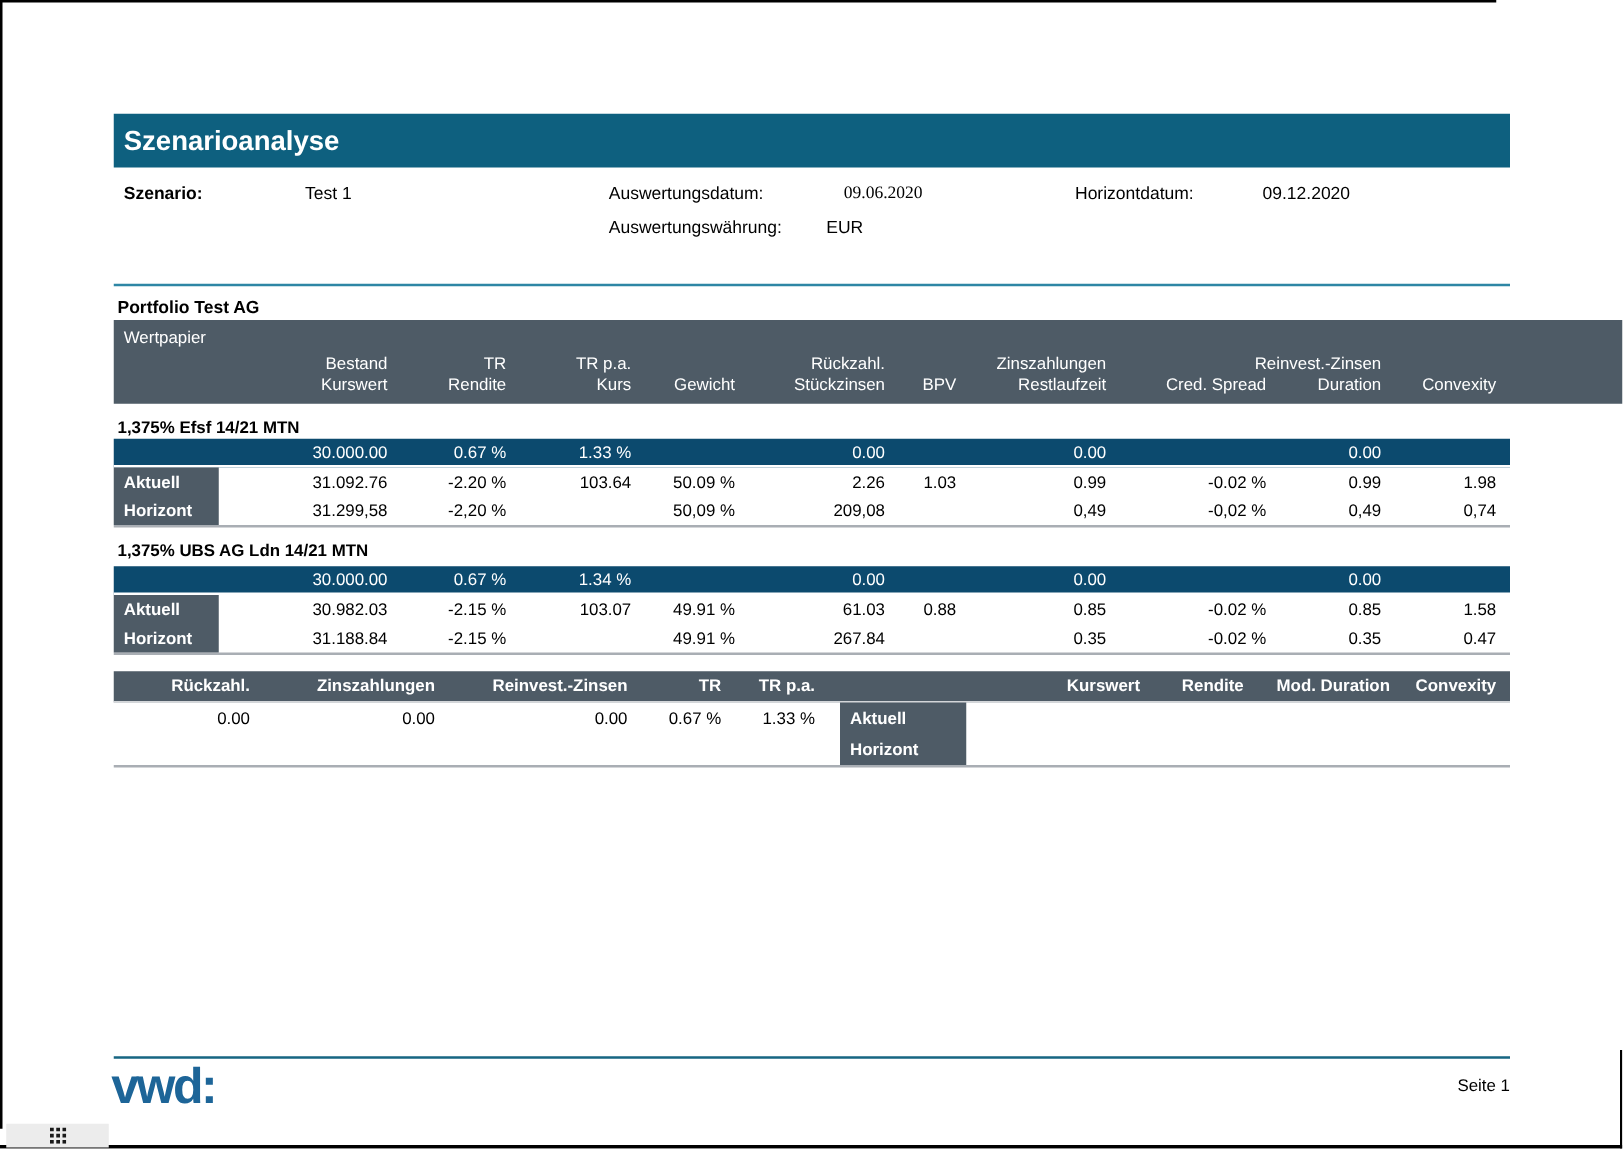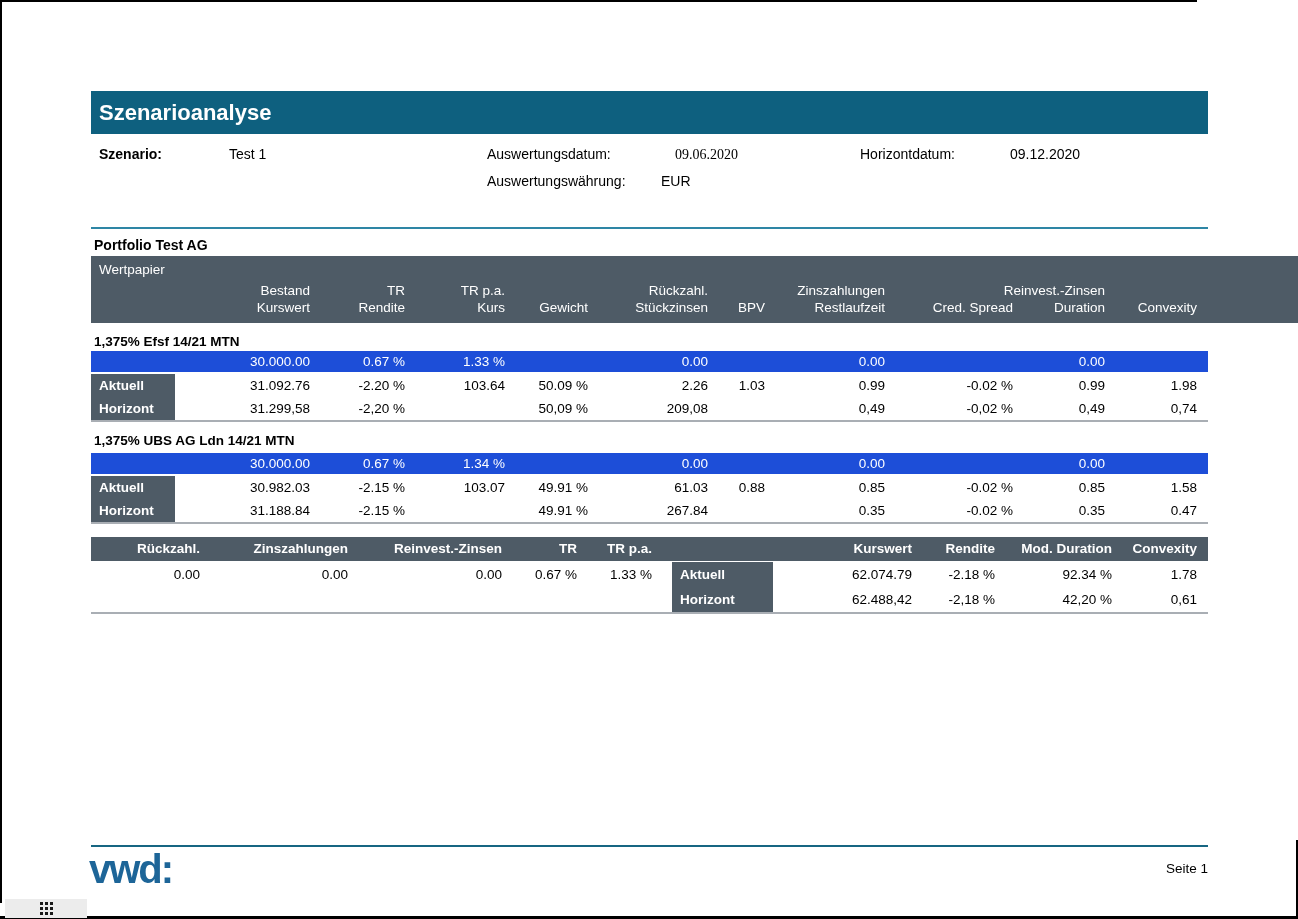--- a/index.html
+++ b/index.html
@@ -32,21 +32,21 @@
   .w7{width:120px;flex:none;}.w8{width:128px;flex:none;}.w9{width:92px;flex:none;}
   .w10{width:92px;flex:none;}
 
   .sec-header{left:91px;top:256px;width:1285px;height:67px;background:#4E5B66;color:#fff;font-size:13.5px;}
   .sec-header .corner{position:absolute;left:8px;top:6px;}
   .sec-header .h1{position:absolute;left:0;top:27px;width:1106px;}
   .sec-header .h2{position:absolute;left:0;top:44px;width:1106px;}
 
   .sec-name{font-size:13.5px;font-weight:bold;}
   .sec-table{left:91px;width:1117px;font-size:13.5px;}
-  .bestand-row{background:#1d4ed8;color:#fff;height:21px;line-height:21px;border-bottom:2px solid #fff;width:1106px;padding-right:11px;box-sizing:content-box;}
+  .bestand-row{background:#0c4a6e;color:#fff;height:21px;line-height:21px;border-bottom:2px solid #fff;width:1106px;padding-right:11px;box-sizing:content-box;}
   .sec-body{display:flex;}
   .label-block{width:84px;flex:none;background:#4E5B66;color:#fff;font-weight:bold;}
   .label-block div{height:23px;line-height:23px;padding-left:8px;}
   .data-rows{flex:1;}
   .data-rows .row{height:23px;line-height:23px;width:1022px;}
   .gray-line{height:2px;background:#A9AEB4;width:1117px;}
 
   
   .sum{left:91px;top:537px;width:1117px;font-size:13.5px;}
   .sum-header{background:#4E5B66;color:#fff;font-weight:bold;height:24px;line-height:24px;border-bottom:1px solid #fff;}
@@ -79,21 +79,21 @@
   <div class="abs b-top"></div>
   <div class="abs b-left"></div>
   <div class="abs b-bottom"></div>
   <div class="abs b-right"></div>
 
   <div class="abs titlebar">
     <div class="t">Szenarioanalyse</div>
   </div>
 
   <span class="abs meta" style="left:99px;top:146px;font-weight:bold;">Szenario:</span>
-  <span class="abs meta" style="left:229px;top:146px;">Test 1</span>
+  <span class="abs meta" style="left:244px;top:146px;">Test 1</span>
   <span class="abs meta" style="left:487px;top:146px;">Auswertungsdatum:</span>
   <span class="abs meta" style="left:675px;top:146px;font-family:Liberation Serif, serif;">09.06.2020</span>
   <span class="abs meta" style="left:860px;top:146px;">Horizontdatum:</span>
   <span class="abs meta" style="left:1010px;top:146px;">09.12.2020</span>
   <span class="abs meta" style="left:487px;top:173px;">Auswertungswährung:</span>
   <span class="abs meta" style="left:661px;top:173px;">EUR</span>
 
   <div class="abs accent-line"></div>
   <div class="abs portfolio-title">Portfolio Test AG</div>
 
@@ -248,34 +248,20 @@
           <span class="c s2">0.00</span>
           <span class="c s3">0.00</span>
           <span class="c s4">0.67 %</span>
           <span class="c s5">1.33 %</span>
         </div>
         <div class="row"></div>
       </div>
       <div class="sum-label">
         <div>Aktuell</div>
         <div>Horizont</div>
-      </div>
-      <div class="sum-right">
-        <div class="row">
-          <span class="c r1">62.074.79</span>
-          <span class="c r2">-2.18 %</span>
-          <span class="c r3">92.34 %</span>
-          <span class="c r4">1.78</span>
-        </div>
-        <div class="row">
-          <span class="c r1">62.488,42</span>
-          <span class="c r2">-2,18 %</span>
-          <span class="c r3">42,20 %</span>
-          <span class="c r4">0,61</span>
-        </div>
       </div>
     </div>
     <div class="gray-line"></div>
   </div>
 
   <div class="abs footer-line"></div>
   <div class="abs logo">vwd:</div>
   <div class="abs page-num">Seite 1</div>
 
   <div class="abs grip">

